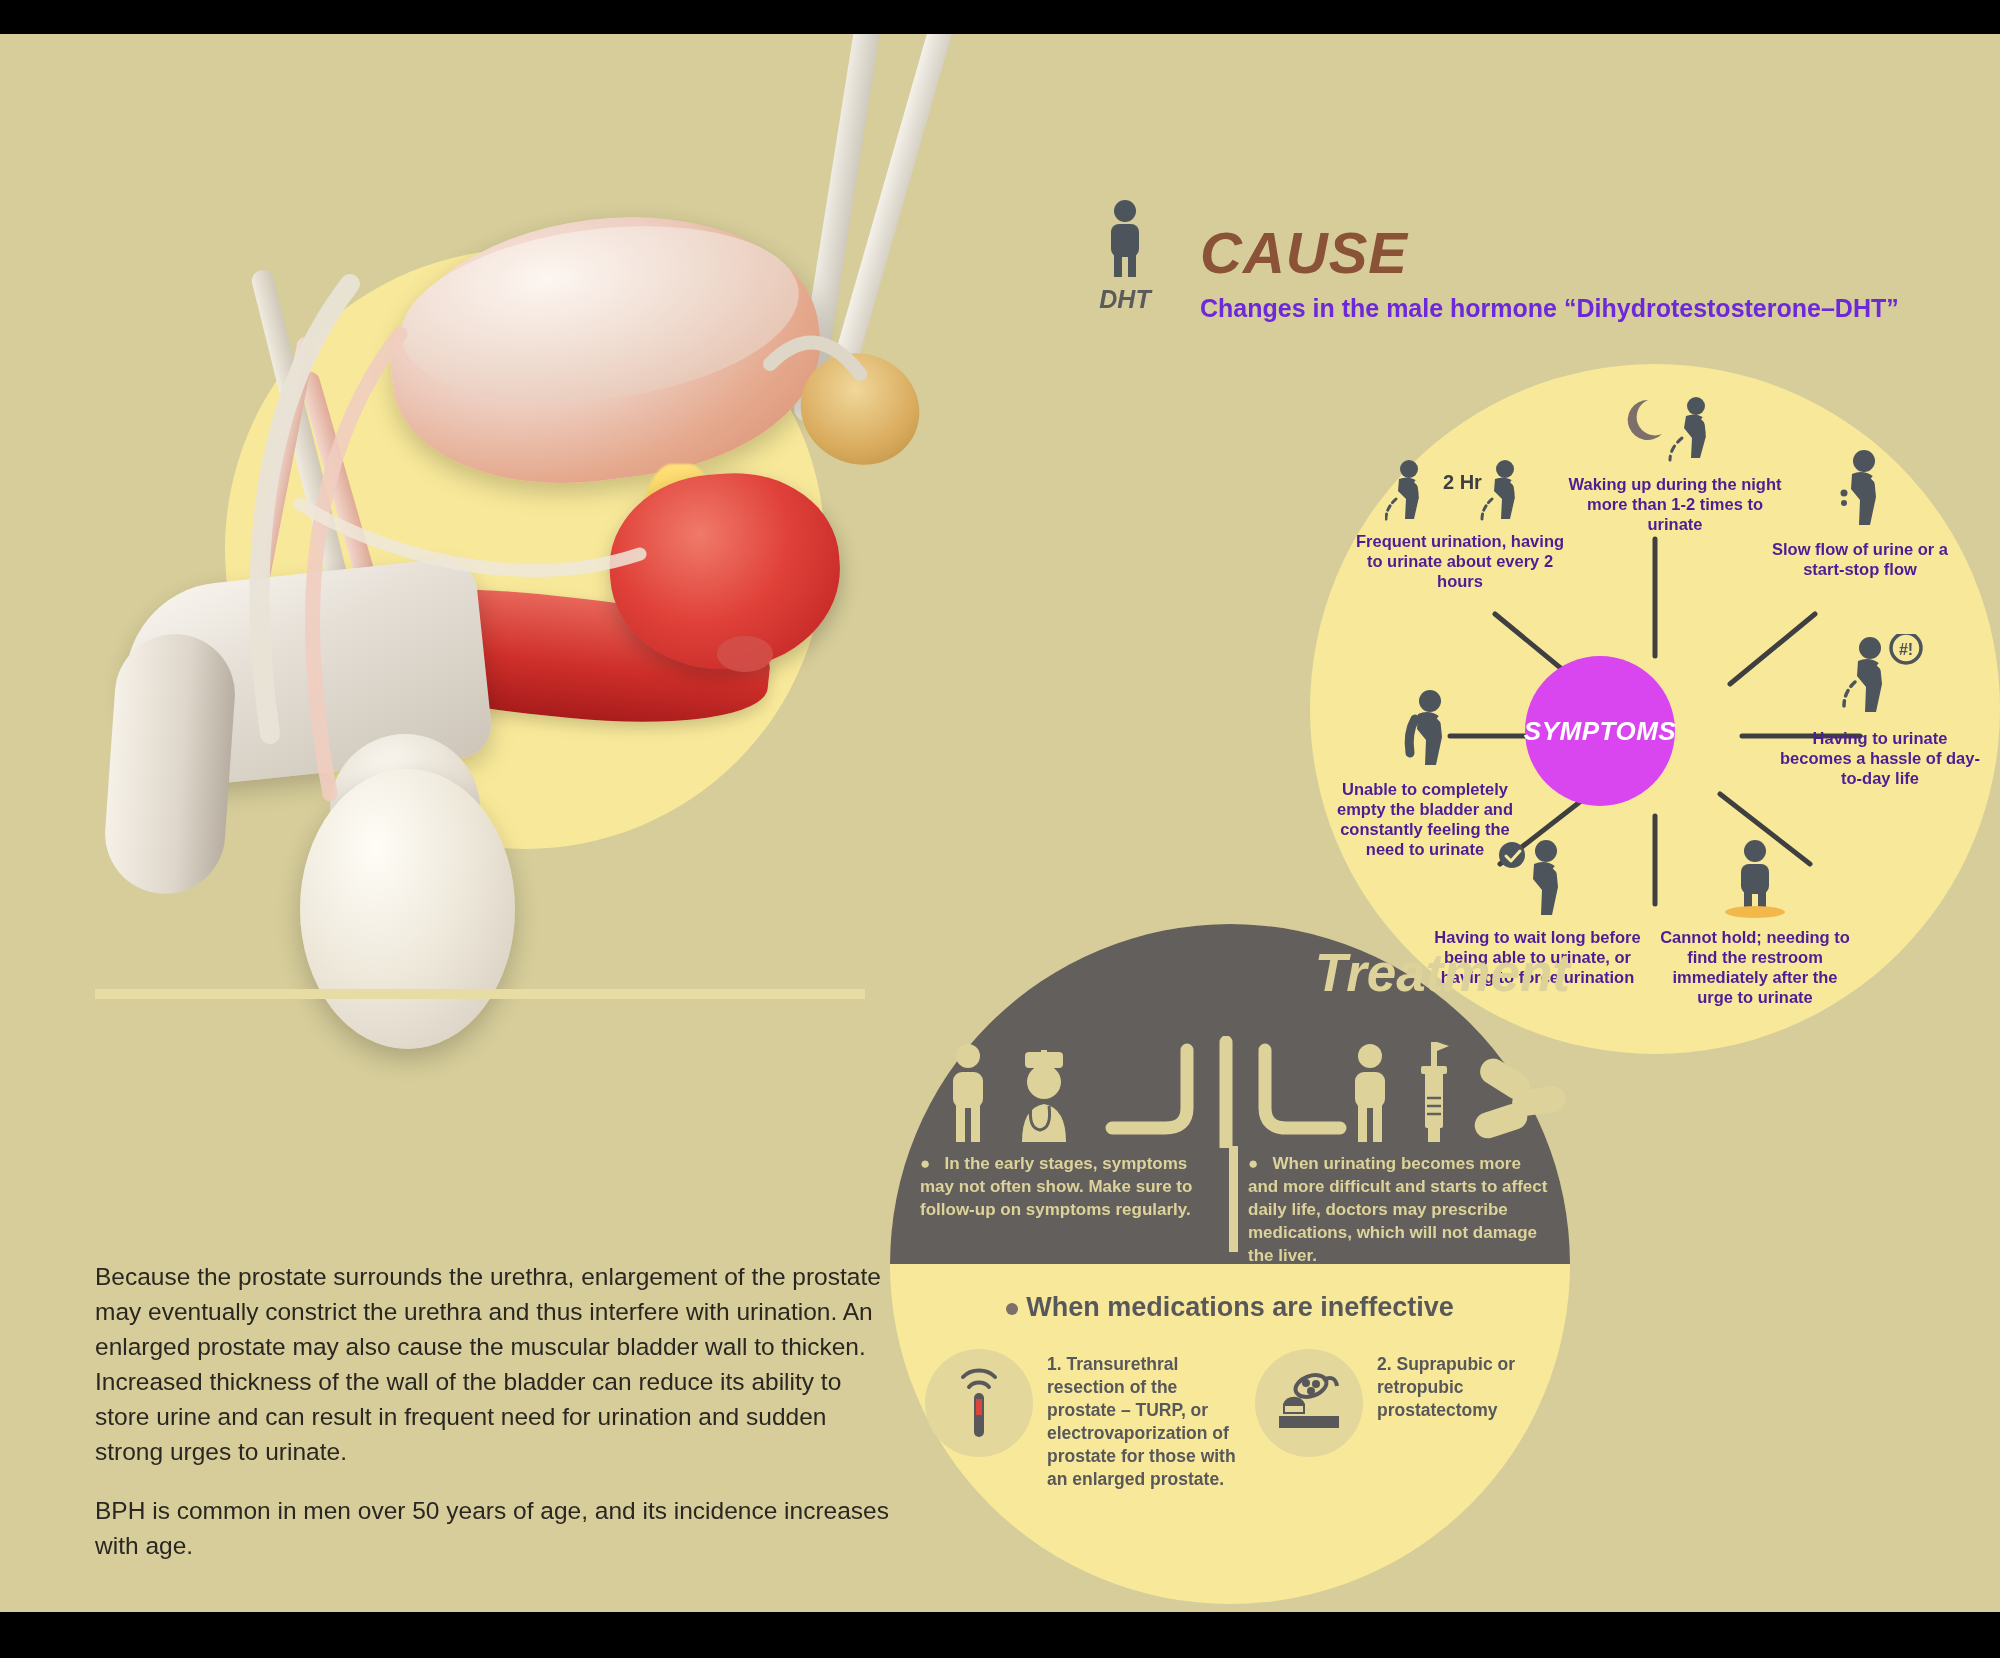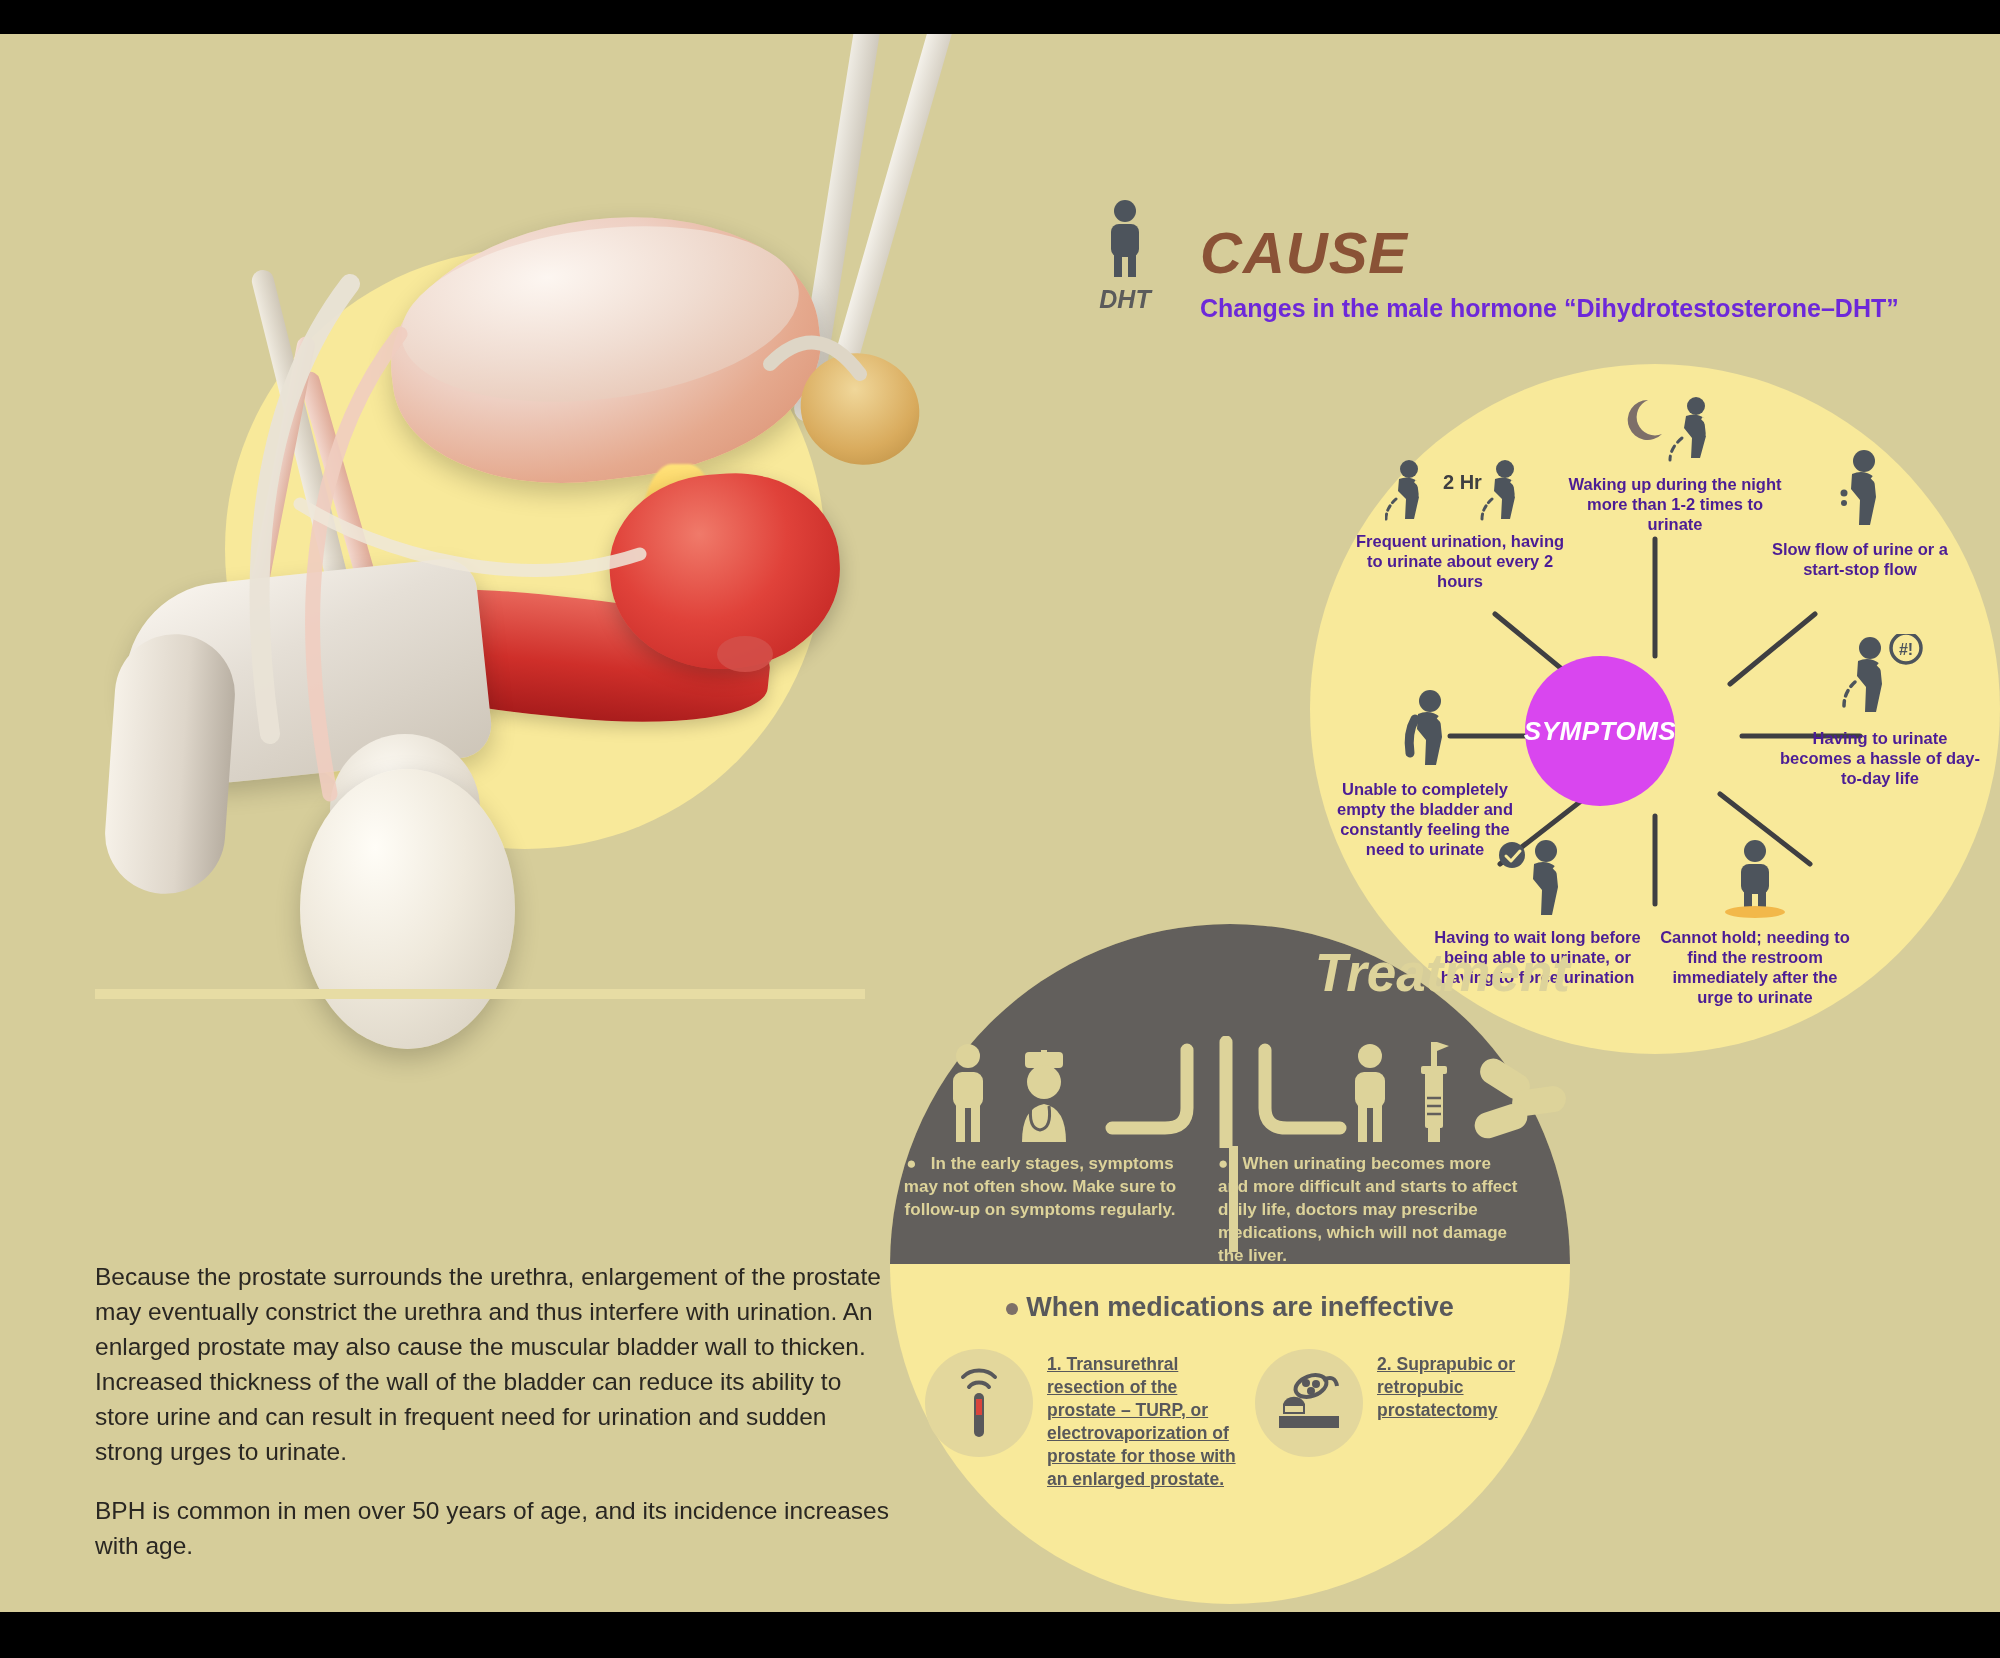--- a/index.html
+++ b/index.html
@@ -77,21 +77,21 @@
   #treat-title{position:absolute;left:0;top:18px;width:680px;text-align:right;font-style:italic;font-weight:700;font-size:53px;color:#ddd39a;}
   #treat-icons{position:absolute;left:0;top:112px;width:680px;}
   #treat-cols{position:absolute;left:0;top:228px;width:680px;display:flex;}
   .tcol{color:#ddd39a;font-weight:700;font-size:17px;line-height:23px;}
   .tcol .bullet{color:#ddd39a;}
   #tdiv{position:absolute;left:339px;top:222px;width:9px;height:106px;background:#ddd39a;}
   #treat-ineff{position:absolute;left:0;top:368px;width:680px;text-align:center;color:#58585b;font-weight:700;font-size:27px;}
   #treat-opts{position:absolute;left:0;top:425px;width:680px;display:flex;}
   .opt{display:flex;align-items:flex-start;}
   .optcircle{width:108px;height:108px;border-radius:50%;background:#e3d79c;display:flex;align-items:center;justify-content:center;flex:0 0 auto;}
-  .opttext{color:#58585b;font-weight:700;font-size:17.5px;line-height:23px;margin-left:14px;padding-top:4px;text-decoration:underline;}
+  .opttext{color:#58585b;font-weight:700;font-size:17.5px;line-height:23px;margin-left:14px;padding-top:4px;}
   .dot{display:inline-block;width:12px;height:12px;border-radius:50%;background:#7d7068;vertical-align:middle;margin-right:8px;}
 </style>
 </head>
 <body>
 
 <div id="page">
   <div id="canvas">
 
     <div>
       <div class="yellowdisc" id="anat-disc"></div>
@@ -308,21 +308,21 @@
           <g fill="#ddd39a">
             <rect x="588" y="30" width="54" height="26" rx="13" transform="rotate(32 615 43)"></rect>
             <rect x="622" y="52" width="54" height="26" rx="13" transform="rotate(-8 649 65)"></rect>
             <rect x="584" y="72" width="54" height="26" rx="13" transform="rotate(-18 611 85)"></rect>
           </g>
         </svg>
       </div>
 
       <div id="tdiv"></div>
       <div id="treat-cols">
-        <div class="tcol" style="width:300px;text-align:center;">
+        <div class="tcol" style="width:300px;margin-left:30px;">
           <span class="bullet">●</span>
           &nbsp;&nbsp;<span>In the early stages, symptoms may not often show. Make sure to follow-up on symptoms regularly.</span>
         </div>
         <div class="tcol" style="width:300px;margin-left:28px;">
           <span class="bullet">●</span>
           &nbsp;&nbsp;<span>When urinating becomes more and more difficult and starts to affect daily life, doctors may prescribe medications, which will not damage the liver.</span>
         </div>
       </div>
 
       <div id="treat-ineff">

